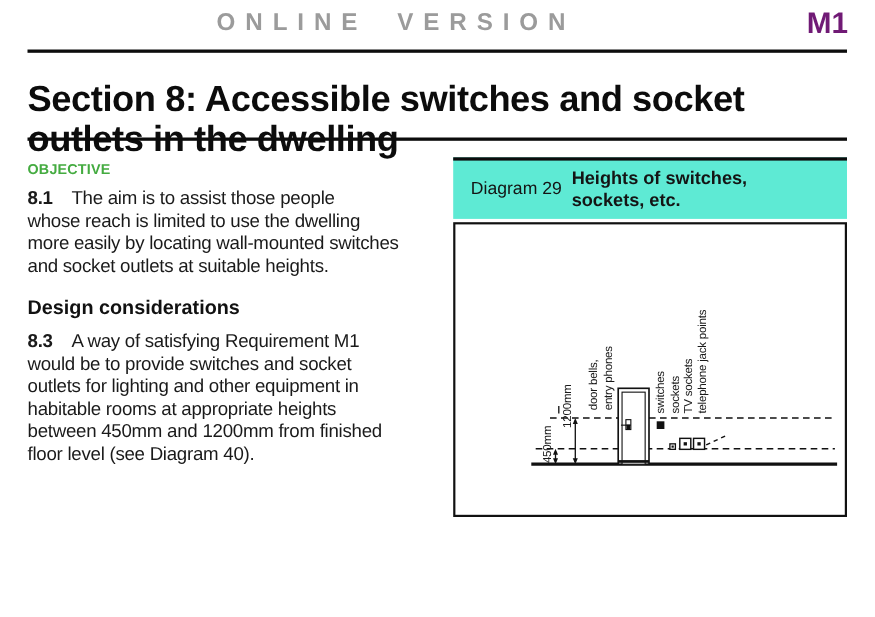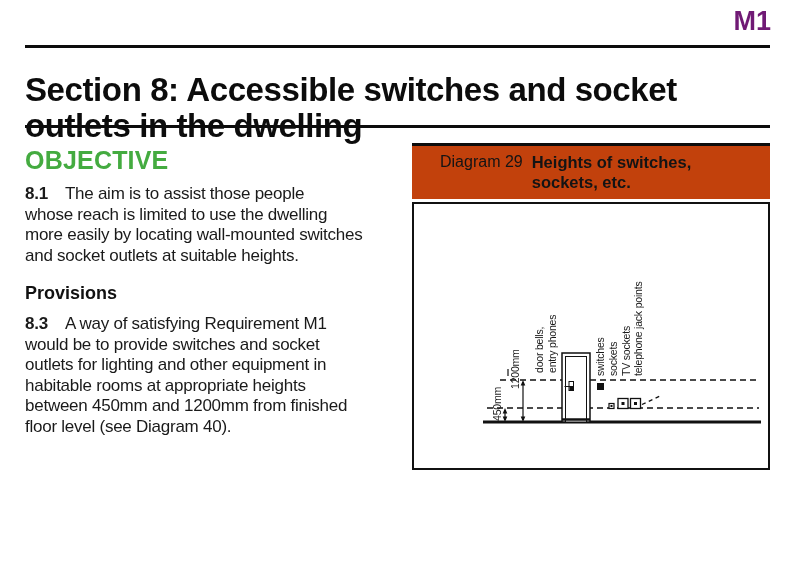--- a/index.html
+++ b/index.html
@@ -24,65 +24,66 @@
   #rule-title{top:125px;}
   #page-title{
     position:absolute;left:25px;top:50px;width:750px;
     font-size:33px;font-weight:bold;line-height:36px;color:#0c0c0c;
     letter-spacing:-0.4px;
   }
 
   
   #left-col{position:absolute;left:25px;top:146px;width:380px;}
   #objective-heading{
-    margin:0 0 9px 0;font-size:25px;font-weight:bold;color:#44ab40;letter-spacing:0.2px;
+    margin:0 0 9px 0;font-size:13px;font-weight:bold;color:#44ab40;letter-spacing:0.2px;
   }
   .body-par{margin:0 0 17px 0;font-size:17px;line-height:20.5px;letter-spacing:-0.25px;color:#1a1a1a;}
   .par-num{font-weight:bold;margin-right:17px;margin-top:15px;}
   .sub-heading{margin:2px 0 10px 0;font-size:18px;font-weight:bold;color:#111;}
 
   
   #diagram-panel{position:absolute;left:412px;top:143px;width:358px;}
   #diagram-header{
-    border-top:3px solid #0c0c0c;background:#c2410c;
-    padding:6px 10px 7px 28px;display:flex;gap:9px;min-height:39px;box-sizing:border-box;
+    border-top:3px solid #0c0c0c;background:#5eead4;
+    padding:6px 10px 7px 16px;display:flex;gap:9px;min-height:39px;box-sizing:border-box;align-items:center;
   }
   #diagram-label{font-size:16px;line-height:20px;white-space:nowrap;}
   #diagram-title{font-size:16.5px;line-height:20px;font-weight:bold;}
   #diagram-canvas{
     margin-top:3px;border:2px solid #111;background:#fff;height:264px;box-sizing:content-box;
   }
   #diagram-svg text{
     font-family:"Liberation Sans","DejaVu Sans",sans-serif;
     font-size:10.5px;fill:#1a1a1a;letter-spacing:-0.2px;
   }
 </style>
 </head>
 <body>
 
 <div id="page">
 
+  <div id="watermark">ONLINE VERSION</div>
   <div id="m1-badge">M1</div>
 
   <div class="rule" id="rule-top"></div>
   <h1 id="page-title" class="lines">Section 8:  Accessible switches and socket
 outlets in the dwelling</h1>
   <div class="rule" id="rule-title"></div>
 
   <div id="left-col">
     <h2 id="objective-heading">OBJECTIVE</h2>
 
     <p class="body-par"><span class="par-num">8.1</span><span class="lines">The aim is to assist those people
 whose reach is limited to use the dwelling
 more easily by locating wall-mounted switches
 and socket outlets at suitable heights.</span></p>
 
+    <h3 class="sub-heading">Design considerations</h3>
 
 
-    <h3 class="sub-heading">Provisions</h3>
 
     <p class="body-par"><span class="par-num">8.3</span><span class="lines">A way of satisfying Requirement M1
 would be to provide switches and socket
 outlets for lighting and other equipment in
 habitable rooms at appropriate heights
 between 450mm and 1200mm from finished
 floor level (see Diagram 40).</span></p>
   </div>
 
   <div id="diagram-panel">

